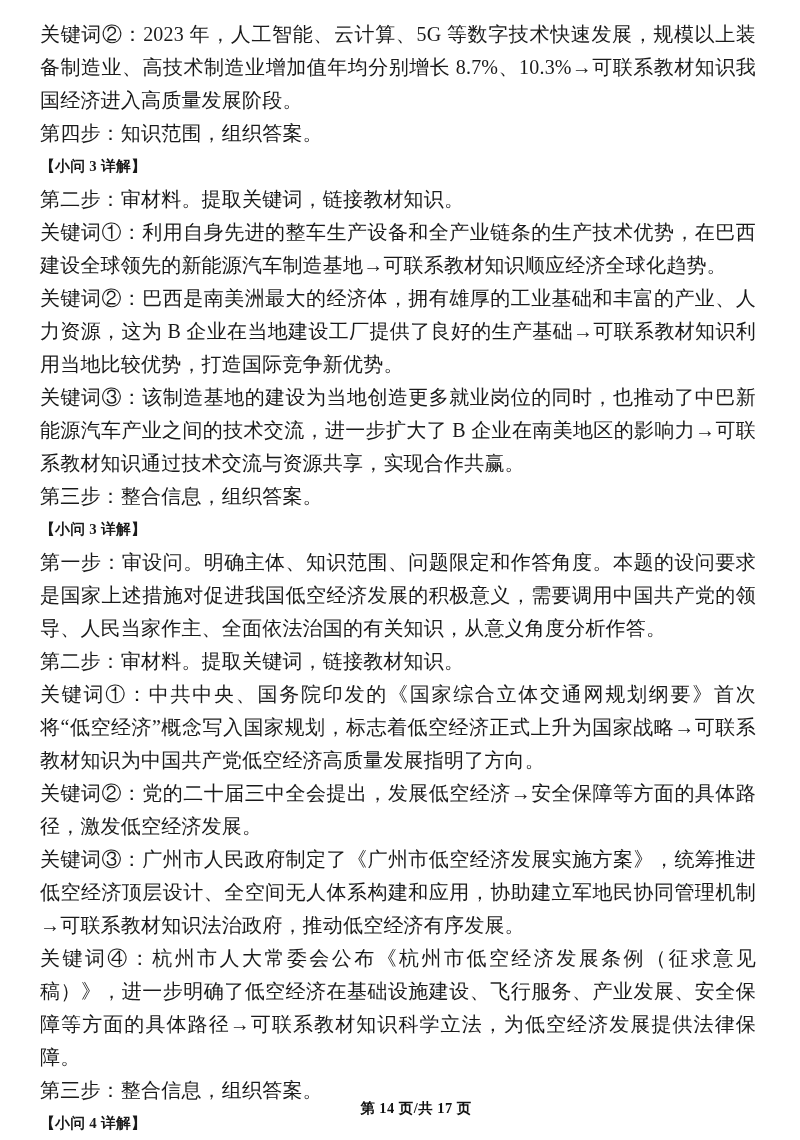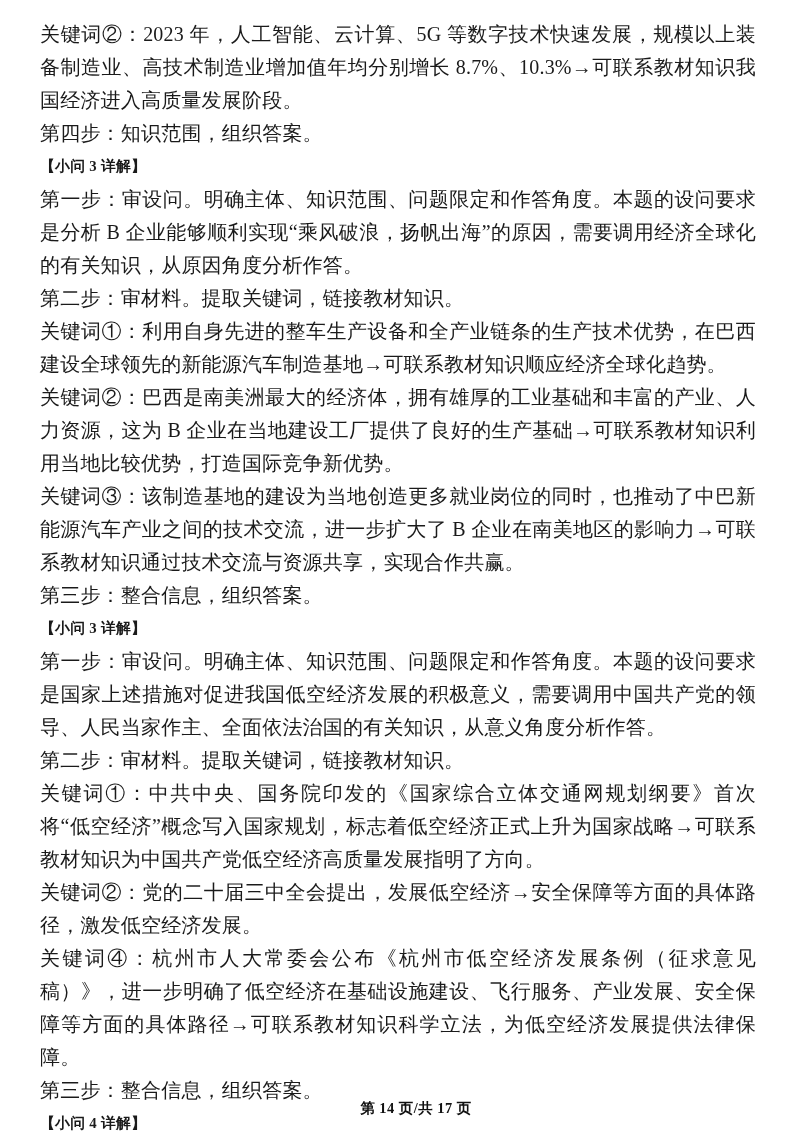--- a/index.html
+++ b/index.html
@@ -60,21 +60,20 @@
 
 <div class="page">
   <div class="content">
 
     <p class="step">关键词②：2023 年，人工智能、云计算、5G 等数字技术快速发展，规模以上装备制造业、高技术制造业增加值年均分别增长 8.7%、10.3%→可联系教材知识我国经济进入高质量发展阶段。</p>
 
     <p class="step">第四步：知识范围，组织答案。</p>
 
     <p class="heading">【小问 3 详解】</p>
 
-    <p class="step">第一步：审设问。明确主体、知识范围、问题限定和作答角度。本题的设问要求是分析 B 企业能够顺利实现“乘风破浪，扬帆出海”的原因，需要调用经济全球化的有关知识，从原因角度分析作答。</p>
 
     <p class="step">第二步：审材料。提取关键词，链接教材知识。</p>
 
     <p class="step">关键词①：利用自身先进的整车生产设备和全产业链条的生产技术优势，在巴西建设全球领先的新能源汽车制造基地→可联系教材知识顺应经济全球化趋势。</p>
 
     <p class="step">关键词②：巴西是南美洲最大的经济体，拥有雄厚的工业基础和丰富的产业、人力资源，这为 B 企业在当地建设工厂提供了良好的生产基础→可联系教材知识利用当地比较优势，打造国际竞争新优势。</p>
 
     <p class="step">关键词③：该制造基地的建设为当地创造更多就业岗位的同时，也推动了中巴新能源汽车产业之间的技术交流，进一步扩大了 B 企业在南美地区的影响力→可联系教材知识通过技术交流与资源共享，实现合作共赢。</p>
 
     <p class="step">第三步：整合信息，组织答案。</p>
@@ -82,20 +81,21 @@
     <p class="heading">【小问 3 详解】</p>
 
     <p class="step">第一步：审设问。明确主体、知识范围、问题限定和作答角度。本题的设问要求是国家上述措施对促进我国低空经济发展的积极意义，需要调用中国共产党的领导、人民当家作主、全面依法治国的有关知识，从意义角度分析作答。</p>
 
     <p class="step">第二步：审材料。提取关键词，链接教材知识。</p>
 
     <p class="step">关键词①：中共中央、国务院印发的《国家综合立体交通网规划纲要》首次将“低空经济”概念写入国家规划，标志着低空经济正式上升为国家战略→可联系教材知识为中国共产党低空经济高质量发展指明了方向。</p>
 
     <p class="step">关键词②：党的二十届三中全会提出，发展低空经济→安全保障等方面的具体路径，激发低空经济发展。</p>
 
+    <p class="step">关键词③：广州市人民政府制定了《广州市低空经济发展实施方案》，统筹推进低空经济顶层设计、全空间无人体系构建和应用，协助建立军地民协同管理机制→可联系教材知识法治政府，推动低空经济有序发展。</p>
 
     <p class="step">关键词④：杭州市人大常委会公布《杭州市低空经济发展条例（征求意见稿）》，进一步明确了低空经济在基础设施建设、飞行服务、产业发展、安全保障等方面的具体路径→可联系教材知识科学立法，为低空经济发展提供法律保障。</p>
 
     <p class="step">第三步：整合信息，组织答案。</p>
 
     <p class="heading">【小问 4 详解】</p>
 
   </div>
 
   <div class="footer">第 14 页/共 17 页</div>

